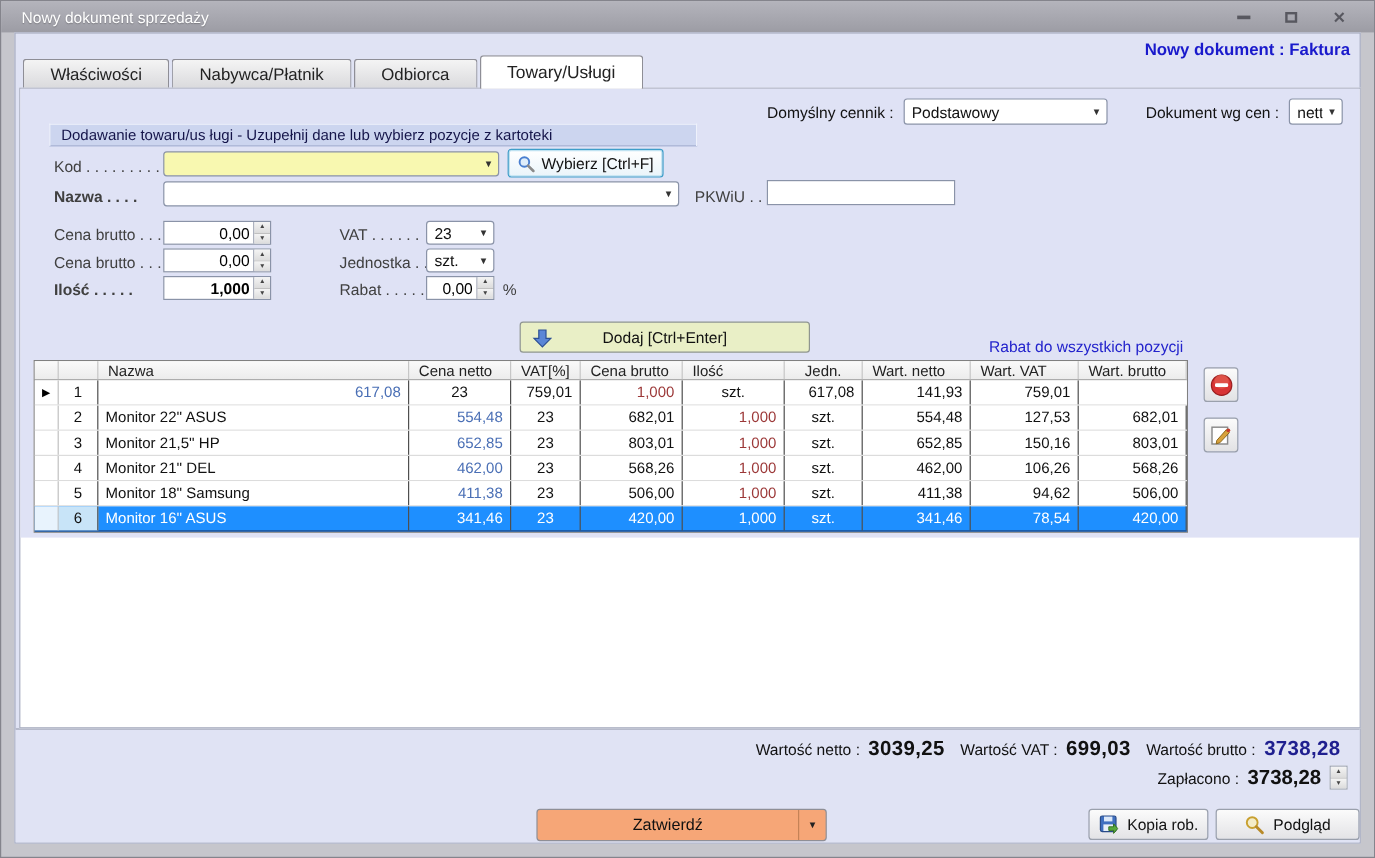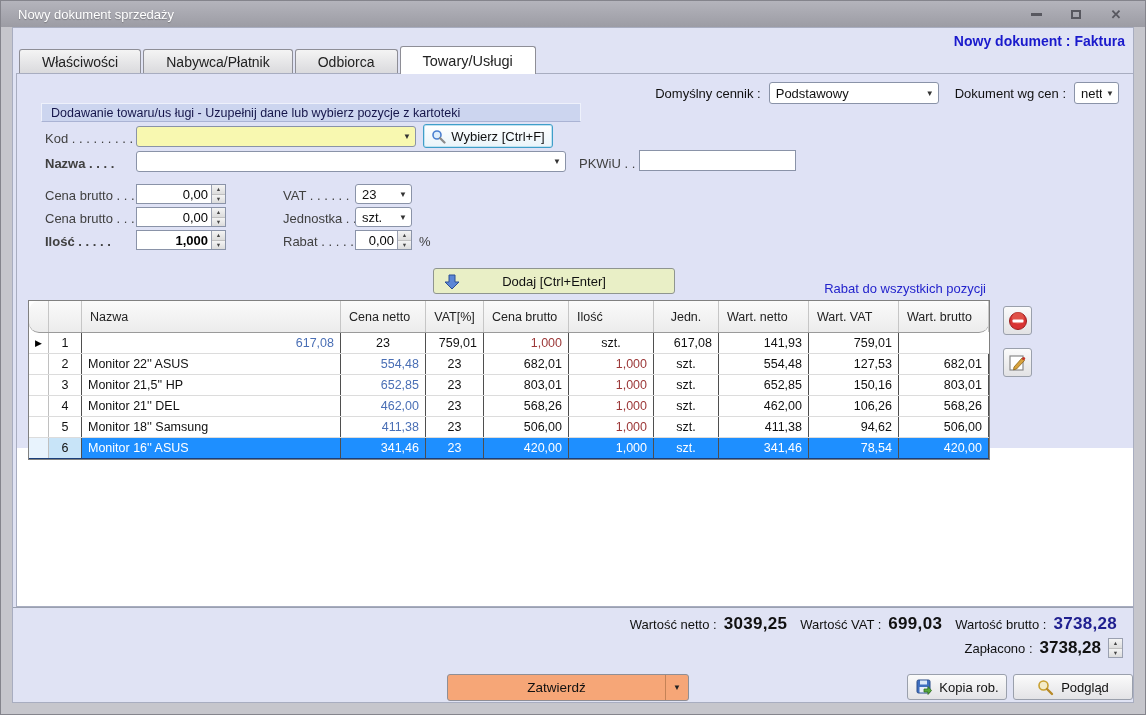--- a/index.html
+++ b/index.html
@@ -64,21 +64,21 @@
   .btn-dodaj { position:absolute; left:416px; top:194px; width:242px; height:26px; background:#e9efc6;
     border:1px solid #8f9590; border-radius:3px; display:flex; align-items:center; justify-content:center;
     font-size:13px; color:#111; cursor:default; }
   .btn-dodaj svg { position:absolute; left:9px; top:4px; }
 
   .rabat-link { position:absolute; top:207px; right:147px; font-size:13px; color:#2323cc; cursor:default; }
 
   
   .items-table { position:absolute; left:11px; top:226px; width:962px; background:#fff; border:1px solid #808080; font-size:12.5px; }
   .trow { display:grid; grid-template-columns:20px 33px 259px 85px 58px 85px 85px 65px 90px 90px 90px; }
-  .thead { background:linear-gradient(#fafafa,#ececec); border-bottom:1px solid #9a9a9a; height:32px;border-radius:10px; }
+  .thead { background:linear-gradient(#fafafa,#ececec); border-bottom:1px solid #9a9a9a; height:16px; }
   .thead .cell { border-right:1px solid #c6c6c6; color:#222; display:flex; align-items:center; padding:0 0 0 8px; }
   .thead .cell.ctr { justify-content:center; padding:0; }
   .tbody .trow { height:21px; border-bottom:1px solid #dcdcdc; background:#fff; }
   .tbody .cell { display:flex; align-items:center; padding:0 6px; overflow:hidden; white-space:nowrap; border-right:1px solid #4f4f4f; color:#111; }
   .tbody .cell.c0 { border-right:1px solid #c0c0c0; justify-content:center; padding:0; font-size:9px; color:#000; }
   .tbody .cell.c1 { justify-content:center; padding:0; }
   .tbody .cell.num { justify-content:flex-end; }
   .tbody .cell.ctr { justify-content:center; }
   .tbody .cell.blue { color:#4a6fb5; }
   .tbody .cell.red { color:#9c3838; }
@@ -149,21 +149,21 @@
 
     <div class="page">
       <div class="lavender"></div>
 
       <div class="pricing-row">
         <span>Domyślny cennik :</span>
         <div class="combo" style="width:170px;">
           <span class="val">Podstawowy</span>
           <span class="arrow">▼</span>
         </div>
-        <span style="margin-left:8px;">Dokument wg cen :</span>
+        <span style="margin-left:24px;">Dokument wg cen :</span>
         <div class="combo" style="width:45px;">
           <span class="val">netto</span>
           <span class="arrow">▼</span>
         </div>
       </div>
 
       <div class="panel-header">Dodawanie towaru/us ługi   -   Uzupełnij dane lub wybierz pozycje z kartoteki</div>
 
       <span class="flabel" style="left:28px; top:57px;">Kod . . . . . . . . .</span>
       <div class="combo" style="position:absolute; left:119px; top:52px; width:280px; height:21px; background:#f8f8b0;">

